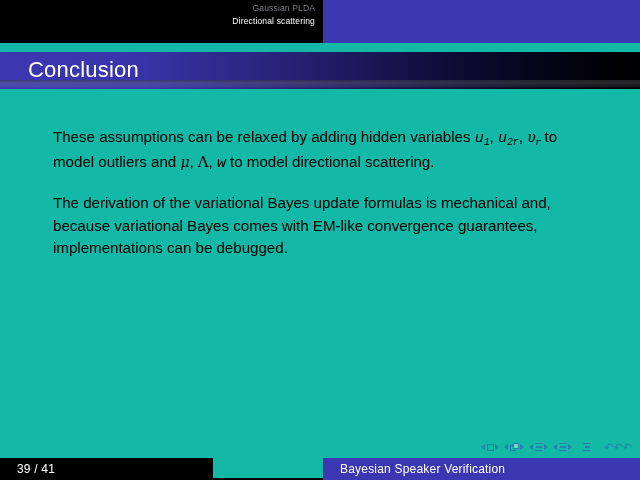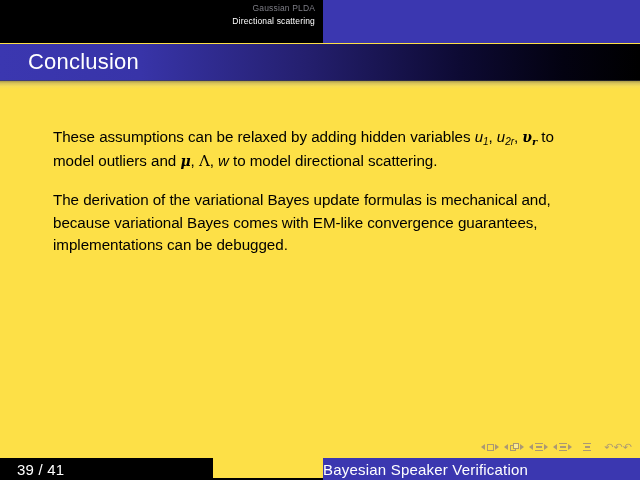--- a/index.html
+++ b/index.html
@@ -11,21 +11,21 @@
     width: 640px;
     height: 480px;
     overflow: hidden;
     font-family: "Liberation Sans", sans-serif;
     -webkit-font-smoothing: antialiased;
   }
   .slide {
     position: relative;
     width: 640px;
     height: 480px;
-    background: #fde047;
+    background: #14b8a6;
   }
 
   
   .headbar {
     position: absolute;
     left: 0; top: 0;
     width: 640px;
     height: 43px;
     background: #3b37b0;
   }
@@ -52,21 +52,21 @@
     letter-spacing: 0.15px;
     white-space: nowrap;
     color: #7d7d85;
   }
   .nav-item.first { padding-top: 2px; }
   .nav-item.active { color: #ffffff; padding-left: 20px; }
 
   
   .titlebar {
     position: absolute;
-    left: 0; top: 44px;
+    left: 0; top: 52px;
     width: 640px;
     height: 37px;
     background: linear-gradient(to right, #3b37b0 0%, #3834a8 22%, #241f6e 48%, #0d0a33 72%, #030211 88%, #000000 100%);
   }
   .titlebar .title-text {
     position: absolute;
     left: 28px;
     top: 4px;
     font-size: 22px;
     line-height: 28px;
@@ -93,36 +93,35 @@
     font-size: 15.2px;
     line-height: 22.2px;
     color: #000000;
     margin: 0 0 17px 0;
     text-align: left;
     letter-spacing: -0.05px;
   }
   .para:last-child { margin-bottom: 8px; }
 
   .mth {
-    font-family: Liberation Sans, sans-serif;
+    font-family: Liberation Mono, monospace;
     font-style: italic;
     font-size: 15px;
   }
   .mth sub {
     font-size: 10px;
     font-style: italic;
     vertical-align: baseline;
     position: relative;
     bottom: -3px;
   }
   .mgreek {
     font-family: "DejaVu Serif", serif;
     font-style: italic;
     font-size: 14px;
-    font-weight: bold;
   }
   .mupright {
     font-family: "DejaVu Serif", serif;
     font-style: normal;
     font-size: 15px;
   }
 
   
   .navsym {
     position: absolute;
@@ -192,41 +191,42 @@
     position: absolute;
     left: 0; top: 458px;
     width: 640px;
     height: 22px;
     display: flex;
   }
   .foot-seg {
     height: 22px;
     display: flex;
     align-items: center;
-    font-size: 15px;
+    font-size: 12px;
     letter-spacing: 0.2px;
     color: #ffffff;
     white-space: nowrap;
     overflow: hidden;
   }
   .foot-page {
     width: 213px;
     background: #000000;
     padding-left: 17px;
     box-sizing: border-box;
   }
   .foot-author {
     width: 110px;
     background: #000000;
     justify-content: flex-start;
     margin-top: 20px;
   }
   .foot-title {
     flex: 1;
     background: #3b37b0;
+    padding-left: 17px;
     box-sizing: border-box;
   }
 </style>
 </head>
 <body>
 
 <div class="slide">
 
   <div class="headbar">
     <div class="headbar-black"></div>

